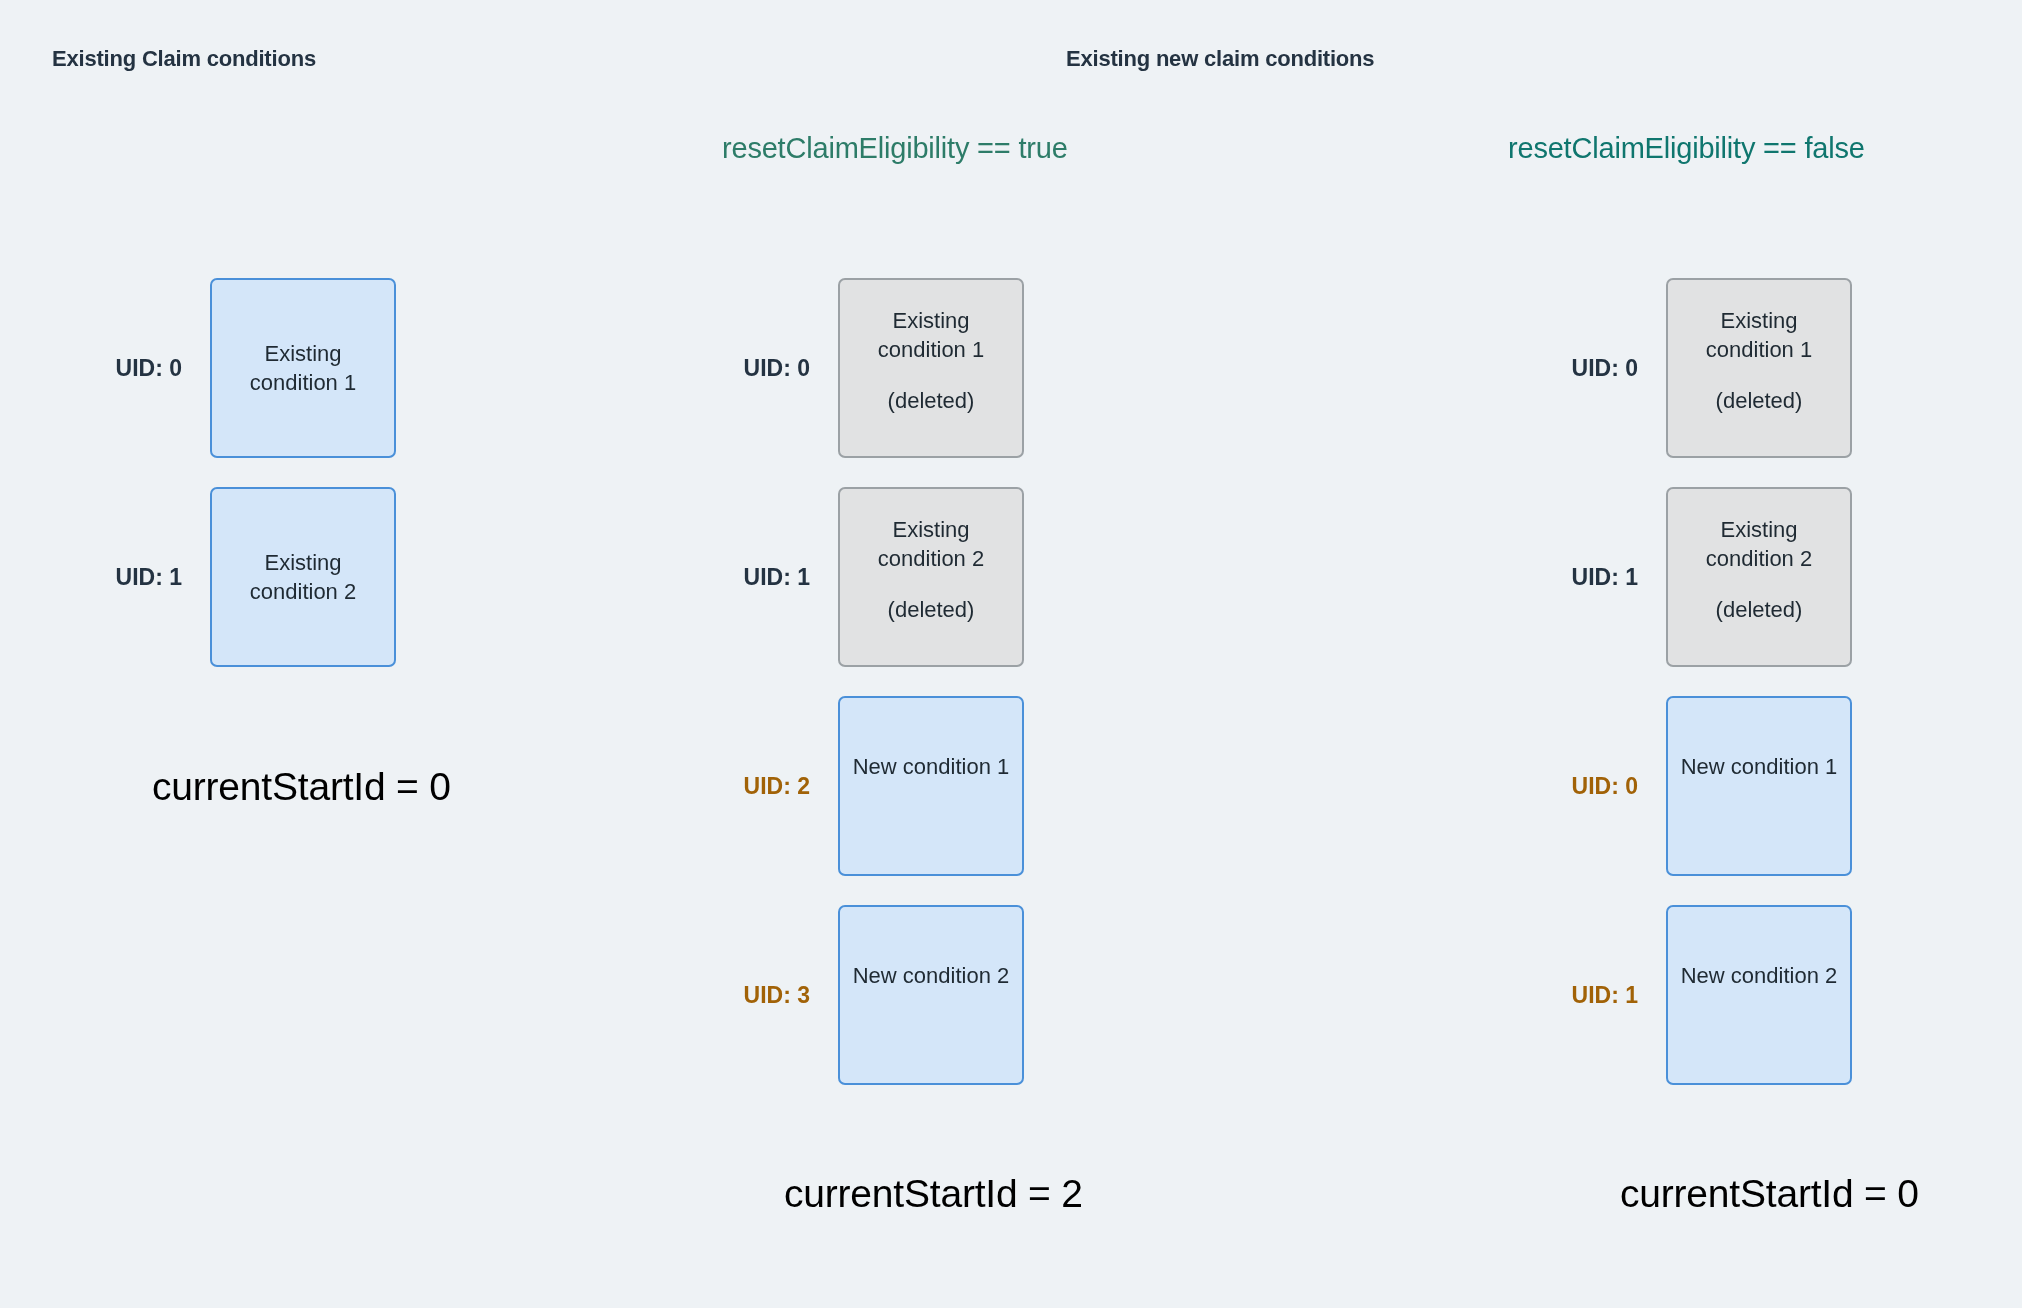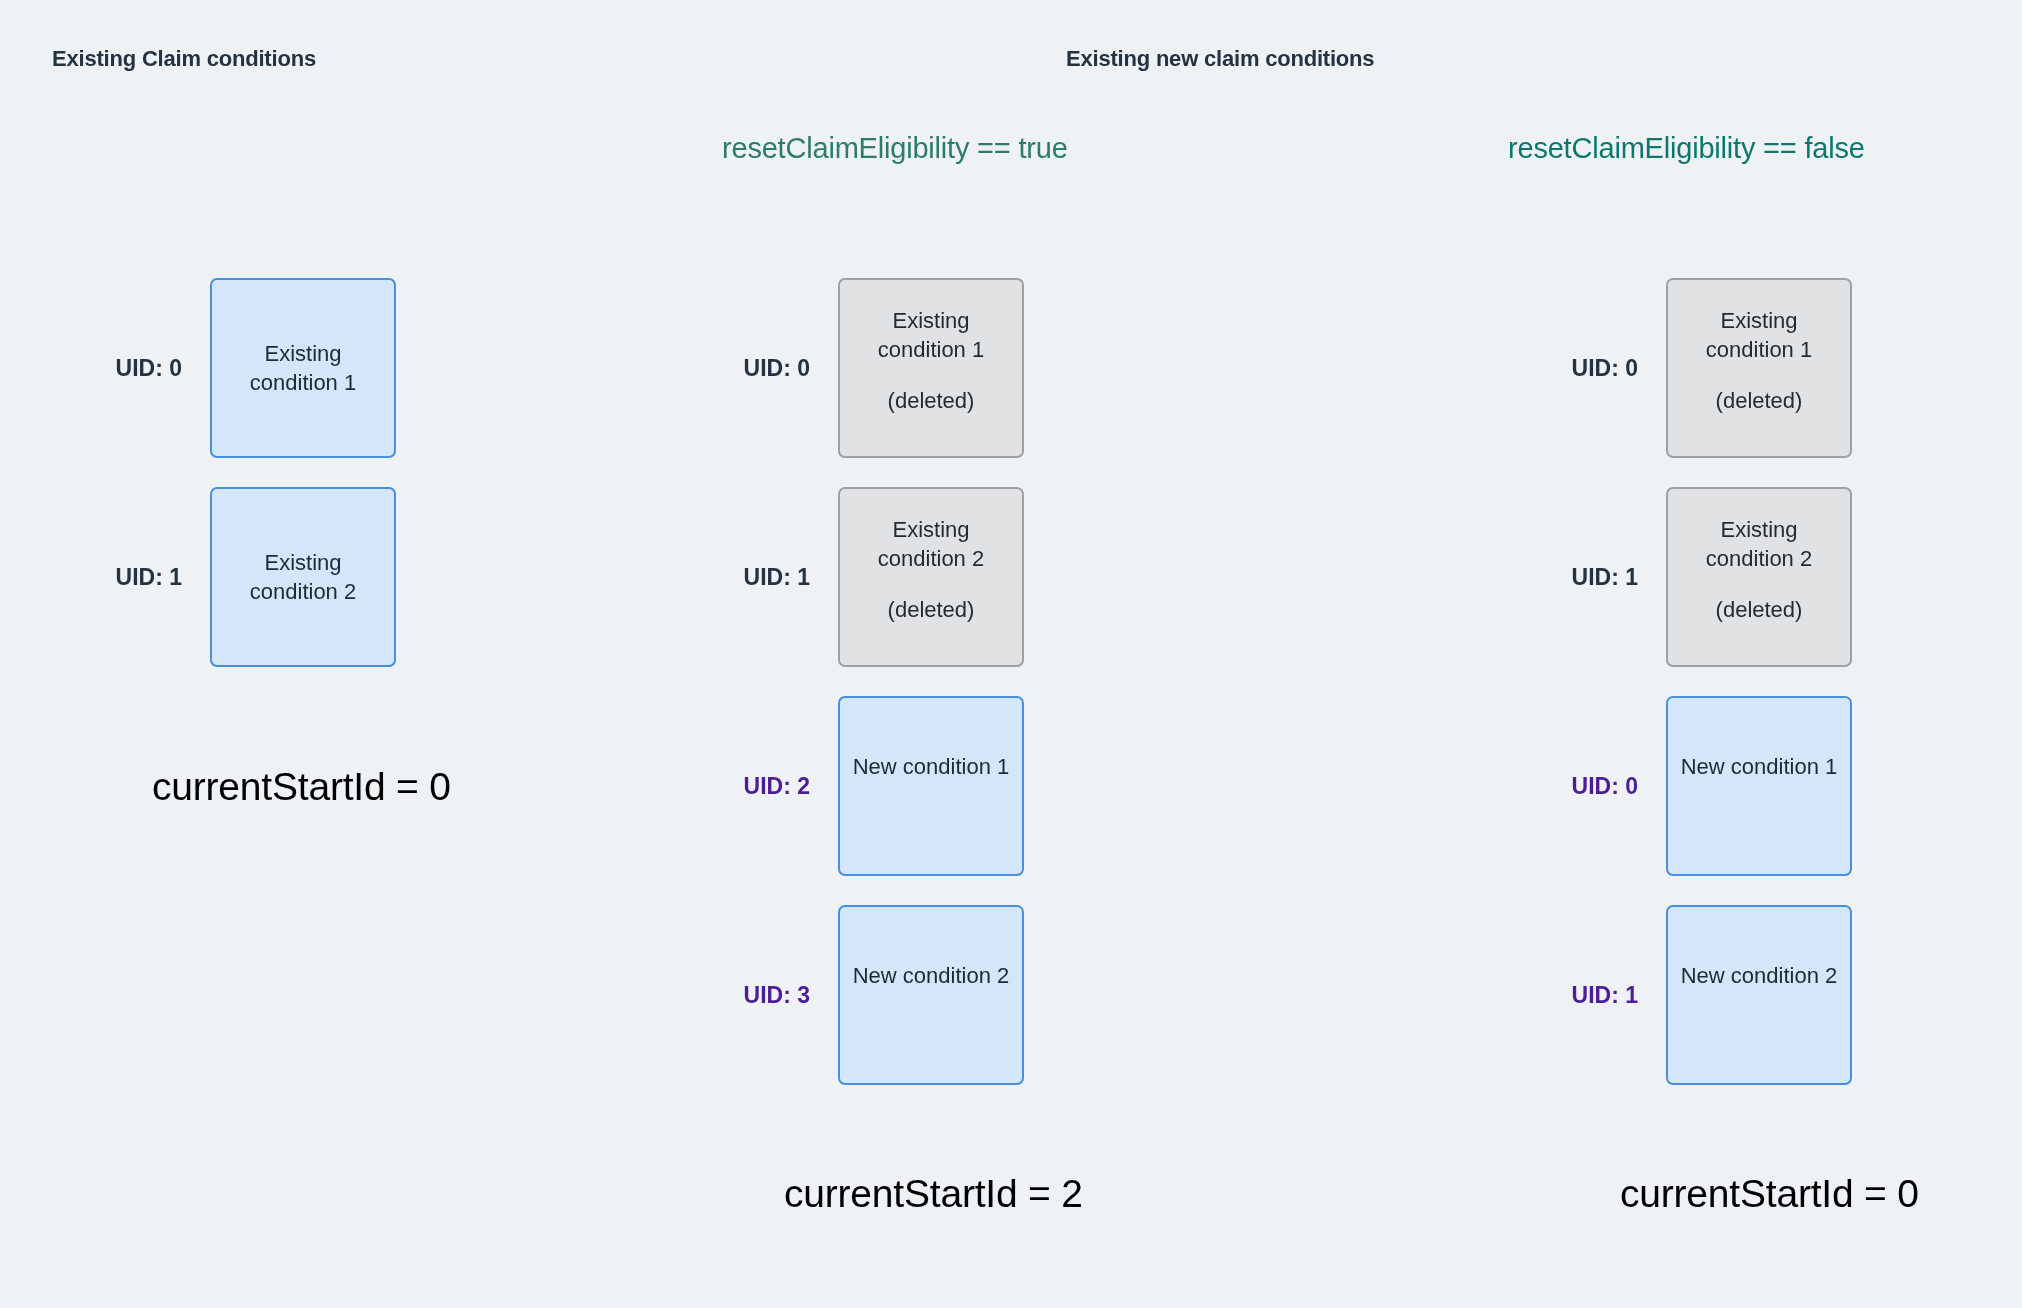--- a/index.html
+++ b/index.html
@@ -66,21 +66,21 @@
     width: 210px;
     text-align: right;
     padding-right: 28px;
     box-sizing: border-box;
     font-weight: bold;
     font-size: 23px;
     color: #243342;
     white-space: nowrap;
   }
   .uid-label.uid-new {
-    color: #4c1d95;
+    color: #a16207;
   }
 
   .cond-box {
     width: 186px;
     height: 180px;
     box-sizing: border-box;
     display: flex;
     flex-direction: column;
     align-items: center;
     font-size: 22px;

